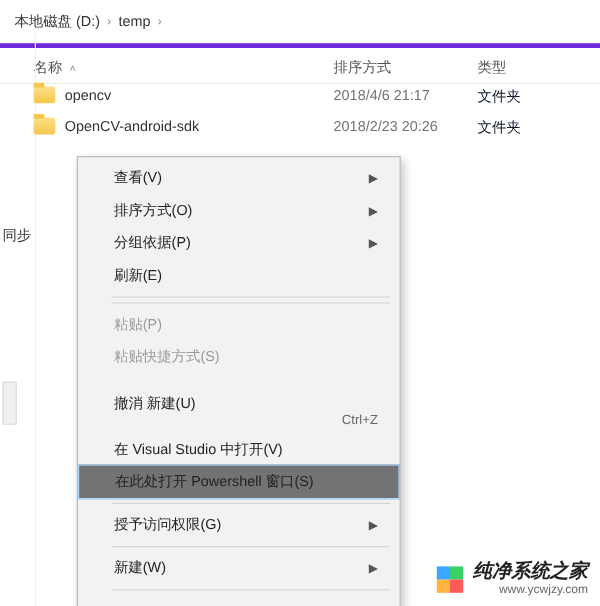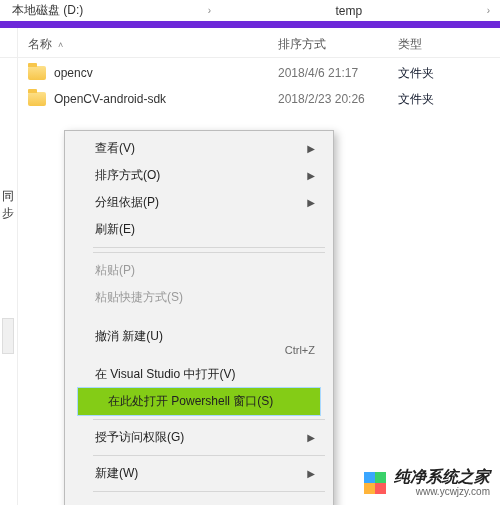--- a/index.html
+++ b/index.html
@@ -11,58 +11,58 @@
     color: #333;
     width: 500px;
     height: 505px;
     position: relative;
     overflow: hidden;
   }
   .breadcrumb {
     display: flex;
     align-items: center;
     padding: 4px 8px;
-    border-bottom: 7px solid #6d28d9;
-    height: 28px;
+    border-bottom: 4px solid #6d28d9;
+    height: 40px;
     background: #fff;
-    justify-content: space-between;
   }
   .breadcrumb .crumb { padding: 0 4px; color: #333; }
   .breadcrumb .chev { color: #888; font-size: 10px; padding: 0 2px; }
   .columns {
     display: flex;
     padding: 8px 8px 4px 28px;
     border-bottom: 1px solid #eee;
     color: #555;
     height: 30px;
     gap: 0;
   }
   .col-name { flex: 0 0 250px; display:flex; align-items:center; gap:6px; }
   .col-date { flex: 0 0 120px; }
   .col-type { flex: 1; }
   .sort-chev { font-size: 9px; color:#888; }
   .rows { padding: 2px 0 2px 28px; }
-  .row { display:flex; align-items:center; height: 26px; }
+  .row { display:flex; align-items:flex-start; height: 26px; }
   .row .cell-name { flex: 0 0 250px; display:flex; align-items:center; gap:8px; }
   .row .cell-date { flex: 0 0 120px; color:#737373; }
   .row .cell-type { flex: 1; color:#0f172a; }
   .folder-icon {
     width: 18px; height: 14px;
     background: linear-gradient(#fde08a,#f7c64b);
     border-radius: 2px;
     position: relative;
   }
   .folder-icon::before{
     content:""; position:absolute; top:-3px; left:0;
     width:9px; height:4px; background:#f7c64b; border-radius:1px 1px 0 0;
   }
   .left-sliver {
     position: absolute;
-    left: 0; top: 28px; width: 18px; bottom: 0;
+    left: 0; top: 28px; width: 30px; bottom: 0;
     border-right: 1px solid #eee;
+    text-align: right;
   }
   .left-sliver .cut { position:absolute; top:160px; font-size:12px; color:#333; left:2px; }
   .left-sliver .bar {
     position:absolute; top:290px; left:2px; width:12px; height:36px;
     background:#f0f0f0; border:1px solid #ddd;
   }
   .context-menu {
     position: absolute;
     left: 64px; top: 130px;
     width: 270px;
@@ -71,21 +71,21 @@
     box-shadow: 3px 3px 8px rgba(0,0,0,0.25);
     padding: 4px 0;
   }
   .menu-item {
     display:flex; align-items:center; justify-content:space-between;
     padding: 5px 18px 5px 30px;
     color:#222; font-size:12px;
     position:relative;
   }
   .menu-item.disabled { color:#9a9a9a; }
-  .menu-item.highlight { background:#84cc16; border:1px solid #a8d8ff; margin:-1px 12px; }
+  .menu-item.highlight { background:#737373; border:1px solid #a8d8ff; margin:-1px 0; }
   .menu-item .arrow { font-size:10px; color:#555; }
   .menu-sep { height:1px; background:#d6d6d6; margin:4px 8px 4px 28px; }
   .shortcut { color:#666; font-size:11px;margin-top:28px; }
   .watermark {
     position:absolute; right:10px; bottom:8px;
     display:flex; align-items:center; gap:8px;
     color:#222;
     text-align:right;
   }
   .wm-logo { width:22px; height:22px; position:relative; }

